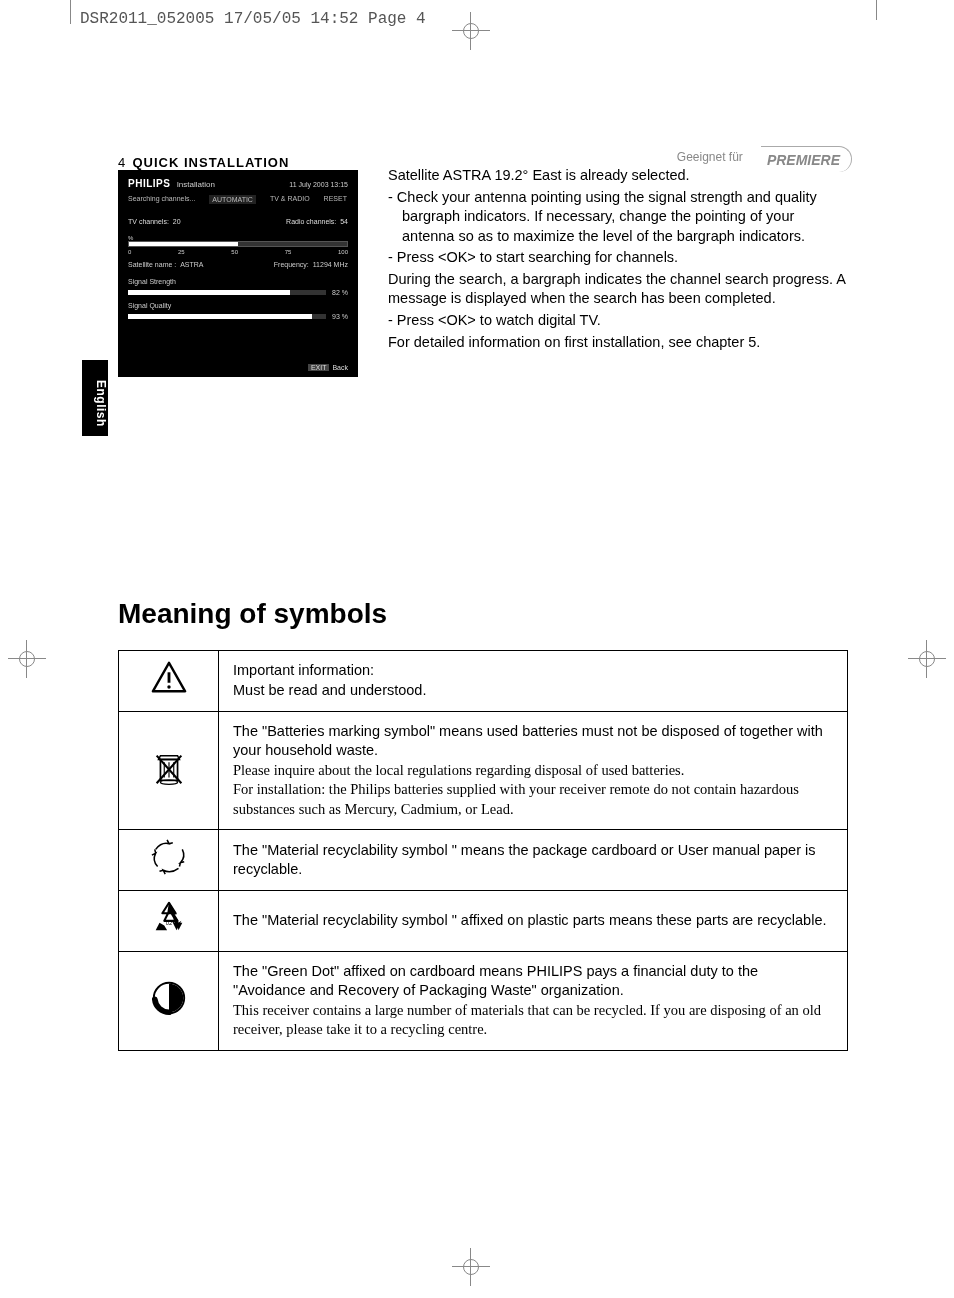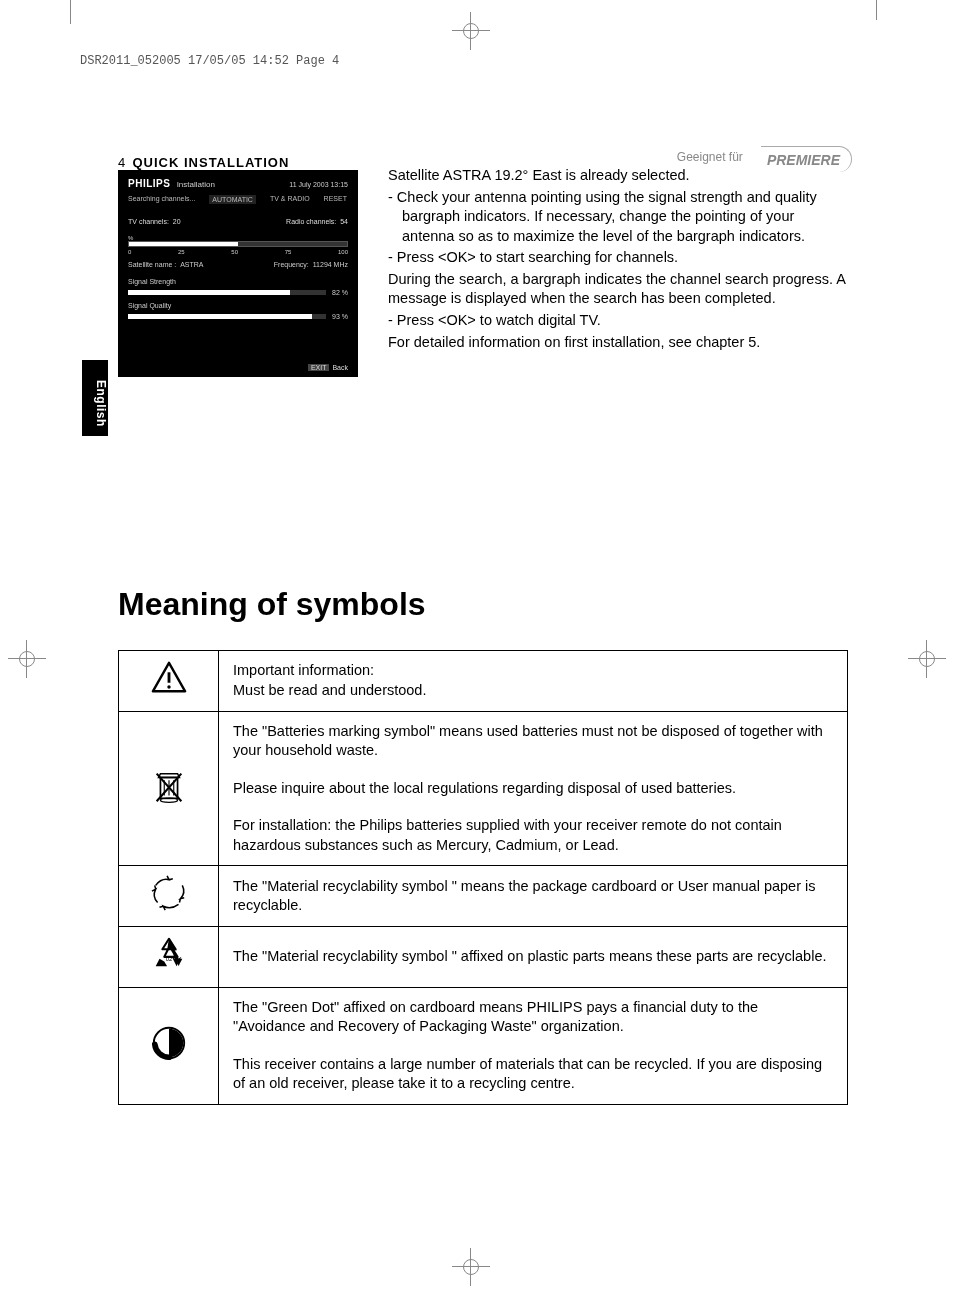--- a/index.html
+++ b/index.html
@@ -1,17 +1,17 @@
 <!DOCTYPE html>
 <html><head>
 <meta charset="utf-8">
 <style>
   * { box-sizing: border-box; margin: 0; padding: 0; }
   body { width: 954px; height: 1298px; background: #fff; font-family: "Gill Sans", "Gill Sans MT", "Trebuchet MS", sans-serif; color: #000; position: relative; }
-  .crop-header { position: absolute; top: 10px; left: 80px; font-family: "Courier New", monospace; font-size: 12px; color: #555; margin-top: 44px; }
+  .crop-header { position: absolute; top: 10px; left: 80px; font-family: "Courier New", monospace; font-size: 16px; color: #555; }
   .reg-top { position: absolute; top: 20px; left: 460px; width: 22px; height: 22px; }
   .reg-top .hline { position:absolute; top:10px; left:-8px; width:38px; height:1px; background:#888;}
   .reg-top .vline { position:absolute; top:-8px; left:10px; width:1px; height:38px; background:#888;}
   .reg-top .circ { position:absolute; top:3px; left:3px; width:16px; height:16px; border:1px solid #888; border-radius:50%; }
   .trim-top-v { position:absolute; top:0; left:876px; width:1px; height:20px; background:#888;}
   .trim-corner-v { position:absolute; top:0; left:70px; width:1px; height:24px; background:#888; }
   .page-frame { position: absolute; top: 40px; left: 70px; width: 808px; height: 1170px; }
   .content { position: absolute; top: 130px; left: 48px; right: 30px; }
   .tv-screenshot { position:absolute; top:0; left:0; width:240px; height:207px; background:#000; color:#fff; font-size:8px; font-family:Arial, sans-serif; padding:8px 10px; }
   .tv-screenshot .tvhead { display:flex; justify-content:space-between; align-items:baseline; }
@@ -27,25 +27,25 @@
   .tv-screenshot .satrow { display:flex; justify-content:space-between; font-size:7px; color:#ccc; margin-top:6px;}
   .tv-screenshot .meter { margin-top:10px; font-size:7px; color:#ccc;}
   .tv-screenshot .meter .mrow { display:flex; align-items:center; gap:6px; margin-top:4px;}
   .tv-screenshot .meter .mbar { flex:1; height:5px; background:#333; position:relative;}
   .tv-screenshot .meter .mbar .fill { position:absolute; top:0; left:0; height:100%; background:#fff;}
   .tv-screenshot .footer { position:absolute; bottom:6px; right:10px; font-size:7px; color:#ddd;}
   .tv-screenshot .footer .btn { background:#444; padding:0 3px; margin-right:3px;}
   .body-text { position:absolute; top:-4px; left:270px; right:0; font-size:14.5px; line-height:1.35; }
   .body-text p { margin-bottom:2px;}
   .lang-tab { position:absolute; top:190px; left:-36px; width:26px; height:76px; background:#000; color:#fff; writing-mode:vertical-rl; text-align:center; font-size:12px; font-weight:bold; padding-top:10px; letter-spacing:0.5px;}
-  .section-title { position:absolute; top:416px; left:0; font-size:32px; font-weight:bold; }
+  .section-title { position:absolute; top:428px; left:0; font-size:28px; font-weight:bold; }
   .sym-table { position:absolute; top:480px; left:0; right:0; border-collapse:collapse; width:100%;border-radius:26px; }
   .sym-table td { border:1px solid #000; padding:10px 14px; font-size:14.5px; line-height:1.35; vertical-align:middle;}
   .sym-table td.icon-cell { width:100px; text-align:center; vertical-align:middle; padding:8px 4px;}
-  .sym-table td.text-cell p + p { margin-top:18px; }
+  .sym-table td.text-cell p + p { margin-top:0;font-family:Liberation Serif, serif; }
   .icon-svg { width:38px; height:38px; }
   .page-footer { position:absolute; bottom:0; left:0; right:0; display:flex; justify-content:space-between; align-items:flex-end; font-size:13px;}
   .page-footer .left { font-weight:normal;}
   .page-footer .left .num { font-weight:normal;}
   .page-footer .left .sec { font-weight:bold; letter-spacing:1px;}
   .page-footer .right { color:#888; font-size:12px; display:flex; gap:20px;}
   .premiere-logo { font-style:italic; font-weight:bold; font-size:14px; color:#888; position:relative; padding:2px 8px 2px 4px;}
   .premiere-logo::after { content:""; position:absolute; top:-4px; right:-4px; bottom:-2px; left:-2px; border:1px solid #aaa; border-left:none; border-bottom:none; border-radius:0 14px 14px 0;}
   .reg-bottom { position:absolute; bottom:20px; left:460px; width:22px; height:22px;}
   .reg-bottom .hline { position:absolute; top:10px; left:-8px; width:38px; height:1px; background:#888;}

